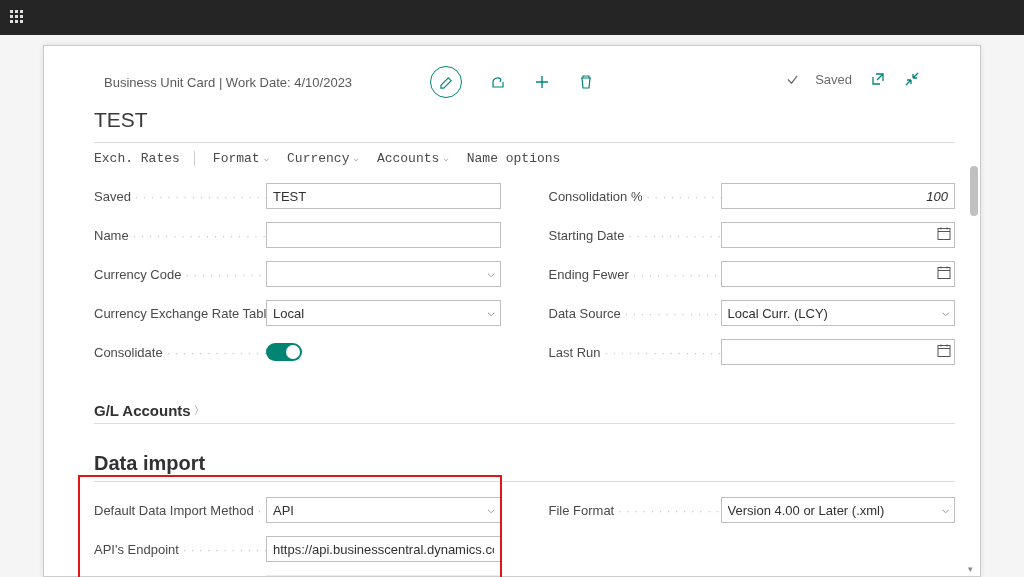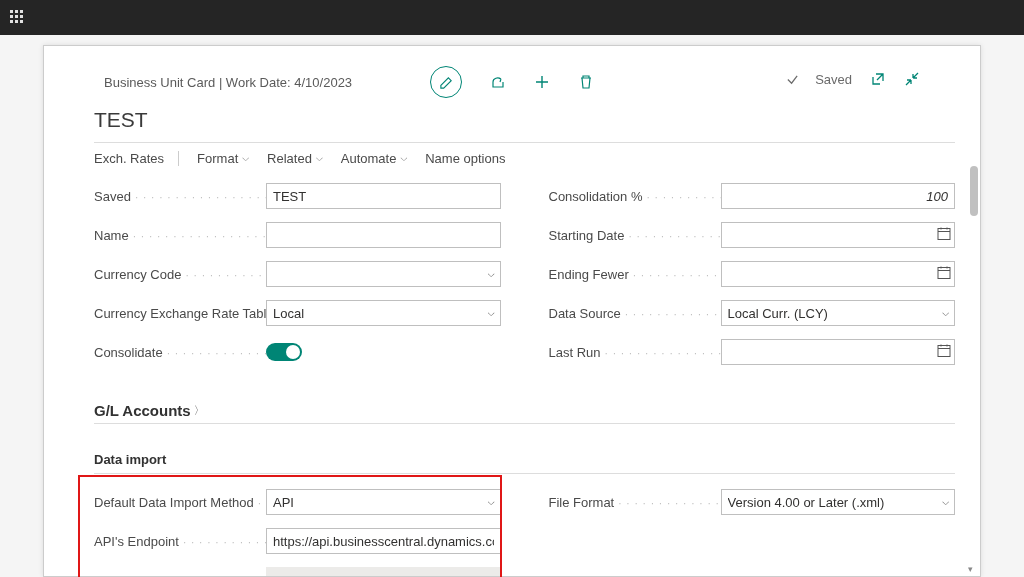--- a/index.html
+++ b/index.html
@@ -24,21 +24,21 @@
   .icon-btn svg { width: 16px; height: 16px; }
   .right-actions { position: absolute; right: 60px; top: 25px; display: flex; align-items: center; gap: 18px; color: #008575; font-size: 13px; }
   .saved-ind { display: flex; align-items: center; gap: 16px; color: #6a6a6a; }
   .saved-ind svg { width: 13px; height: 13px; }
 
   .page-title { font-size: 21px; font-weight: 400; color: #3a3a3a; margin-top: 8px; margin-bottom: 10px; }
   .hr { border: none; border-top: 1px solid #ddd; margin: 0; }
 
   .toolbar { display: flex; align-items: center; gap: 18px; padding: 8px 0 10px 0; font-size: 13px; color: #4a4a4a; }
   .tool-first { border-right: 1px solid #ccc; padding-right: 14px; cursor: pointer; }
-  .tool-item { cursor: pointer; display: flex; align-items: center; gap: 4px; }
+  .tool-item { cursor: pointer; display: flex; align-items: center; gap: 4px; font-family: Liberation Mono, monospace; }
   .chev { font-size: 9px; color: #888; }
 
   .form-grid { display: flex; gap: 48px; margin-top: 6px; }
   .col { flex: 1; display: flex; flex-direction: column; gap: 11px; }
   .field-row { display: flex; align-items: center; height: 28px; }
   .field-label { width: 172px; font-size: 13px; color: #4a4a4a; position: relative; white-space: nowrap; overflow: hidden; }
   .dots-fill { color: #bbb; letter-spacing: 1px; font-size: 10px; padding-left: 4px; }
   .field-control { flex: 1; }
   .txt-input, .sel-input { width: 100%; height: 26px; border: 1px solid #bfbfbf; padding: 0 6px; font-size: 13px; color: #323130; background: #fff; }
   .txt-input.ro { background: #ecebe9; border: 1px solid transparent; }
@@ -48,21 +48,21 @@
   .date-wrap { position: relative; }
   .date-wrap .cal-icon { position: absolute; right: 4px; top: 50%; transform: translateY(-50%); color: #555; pointer-events: none; }
 
   .toggle { width: 36px; height: 18px; background: #008575; border-radius: 9px; position: relative; cursor: pointer; }
   .toggle .knob { position: absolute; right: 2px; top: 2px; width: 14px; height: 14px; background: #fff; border-radius: 50%; }
 
   .section-header { display: flex; align-items: center; font-size: 15px; font-weight: 600; color: #323232; margin-top: 36px; margin-bottom: 4px; gap: 3px; }
   .section-header .sh-chev { font-size: 11px; font-weight: normal; color: #666; }
   .hr2 { border: none; border-top: 1px solid #ddd; margin-bottom: 14px; }
 
-  .section-title-plain { font-size: 13px; font-weight: 600; color: #323232; margin-top: 28px; margin-bottom: 6px; }
+  .section-title-plain { font-size: 20px; font-weight: 600; color: #323232; margin-top: 28px; margin-bottom: 6px; }
 
   .highlight-box { border: 2px solid #e01616; position: absolute; left: 78px; width: 424px; top: 440px; height: 109px; pointer-events: none; }
 
   .data-import-row { display: flex; gap: 48px; }
   .di-col { flex: 1; display: flex; flex-direction: column; gap: 11px; }
 </style>
 </head>
 <body>
 
 <div class="top-bar">
@@ -141,25 +141,25 @@
       <div class="page-title">TEST</div>
       <hr class="hr">
 
       <div class="toolbar">
         <span class="tool-first tool-item">Exch. Rates</span>
         <span class="tool-item">
             <span>Format</span>
             <span class="chev">⌵</span>
           </span>
         <span class="tool-item">
-            <span>Related</span>
+            <span>Currency</span>
             <span class="chev">⌵</span>
           </span>
         <span class="tool-item">
-            <span>Automate</span>
+            <span>Accounts</span>
             <span class="chev">⌵</span>
           </span>
         <span class="tool-item">Name options</span>
       </div>
 
       <div class="form-grid">
         <div class="col">
           <div class="field-row">
             <div class="field-label"><span>Saved</span><span class="dots-fill">· · · · · · · · · · · · · · · · · · · · · · · </span></div>
             <div class="field-control"><input class="txt-input" value="TEST" style=""></div>

